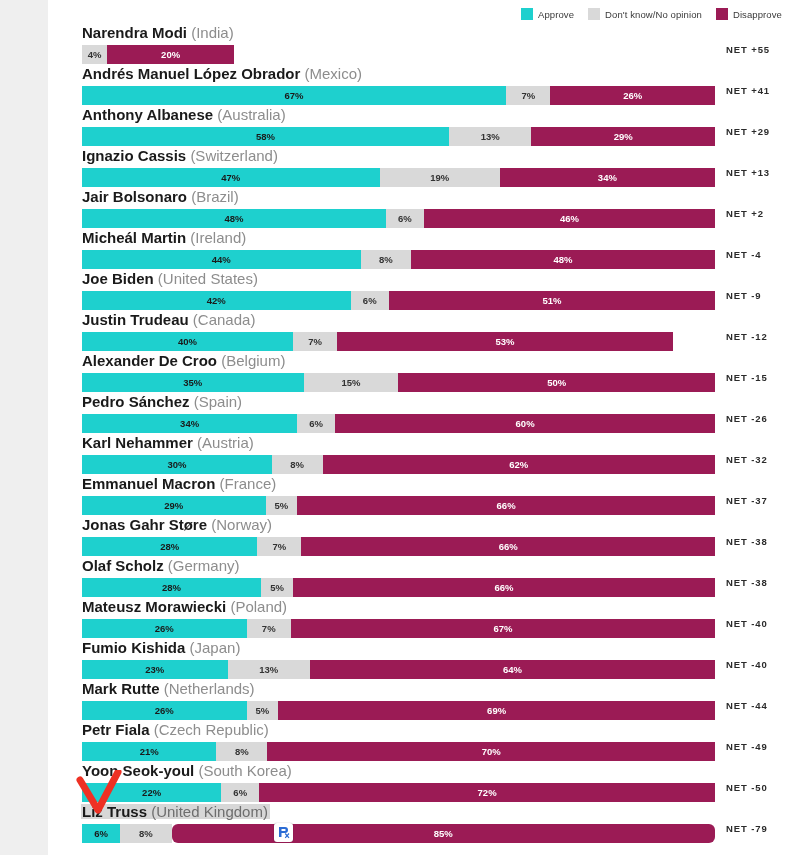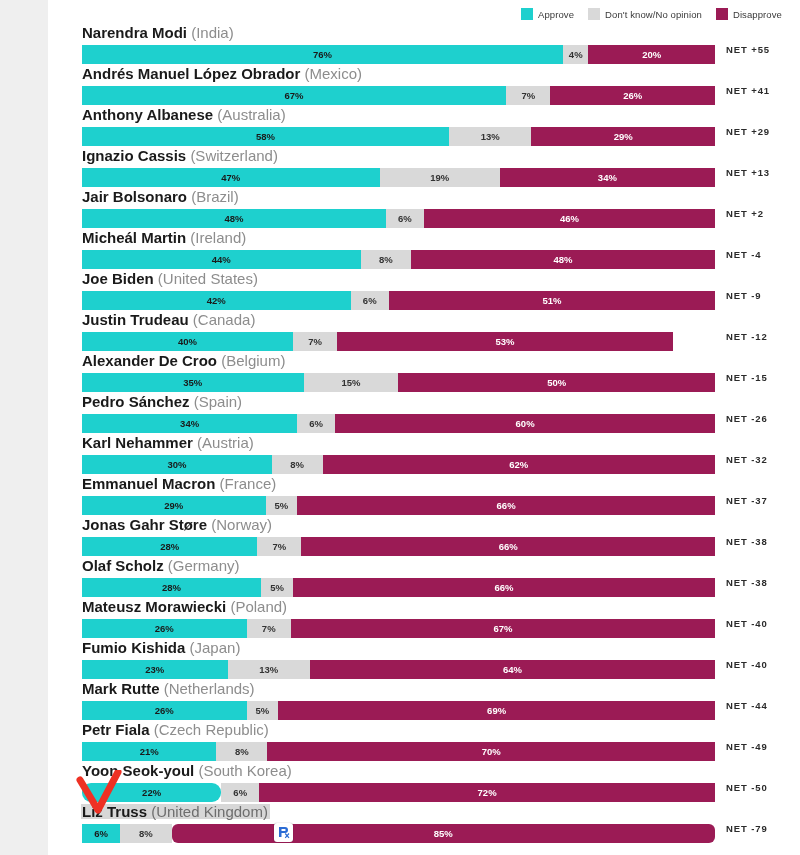--- a/index.html
+++ b/index.html
@@ -157,21 +157,20 @@
         <span class="legend-label">Don't know/No opinion</span>
       </div>
       <div class="legend-item">
         <span class="legend-swatch" style="background: rgb(155, 27, 85);"></span>
         <span class="legend-label">Disapprove</span>
       </div>
     </div>
 
   <div id="rows">
       <div class="row"><div class="row-name"><span>Narendra Modi</span> <span class="country">(India)</span></div><div class="bar-wrap">
-          <div class="seg approve" style="width: 481.08px;">76%</div>
           <div class="seg dk" style="width: 25.32px;">4%</div>
           <div class="seg disapprove" style="width: 126.6px;">20%</div>
         </div><div class="net">NET +55</div></div>
       <div class="row"><div class="row-name"><span>Andrés Manuel López Obrador</span> <span class="country">(Mexico)</span></div><div class="bar-wrap">
           <div class="seg approve" style="width: 424.11px;">67%</div>
           <div class="seg dk" style="width: 44.31px;">7%</div>
           <div class="seg disapprove" style="width: 164.58px;">26%</div>
         </div><div class="net">NET +41</div></div>
       <div class="row"><div class="row-name"><span>Anthony Albanese</span> <span class="country">(Australia)</span></div><div class="bar-wrap">
           <div class="seg approve" style="width: 367.14px;">58%</div>
@@ -247,21 +246,21 @@
           <div class="seg approve" style="width: 164.58px;">26%</div>
           <div class="seg dk" style="width: 31.65px;">5%</div>
           <div class="seg disapprove" style="width: 436.77px;">69%</div>
         </div><div class="net">NET -44</div></div>
       <div class="row"><div class="row-name"><span>Petr Fiala</span> <span class="country">(Czech Republic)</span></div><div class="bar-wrap">
           <div class="seg approve" style="width: 134.273px;">21%</div>
           <div class="seg dk" style="width: 51.1515px;">8%</div>
           <div class="seg disapprove" style="width: 447.576px;">70%</div>
         </div><div class="net">NET -49</div></div>
       <div class="row"><div class="row-name"><span>Yoon Seok-youl</span> <span class="country">(South Korea)</span></div><div class="bar-wrap">
-          <div class="seg approve" style="width: 139.26px; border-radius: 9px;">22%</div>
+          <div class="seg approve" style="width: 139.26px;">22%</div>
           <div class="seg dk" style="width: 37.98px;">6%</div>
           <div class="seg disapprove" style="width: 455.76px;">72%</div>
         </div><div class="net">NET -50</div></div>
       <div class="row"><div class="row-name selected"><span>Liz Truss</span> <span class="country">(United Kingdom)</span></div><div class="bar-wrap">
           <div class="seg approve" style="width: 38.3636px;">6%</div>
           <div class="seg dk" style="width: 51.1515px;">8%</div>
           <div class="seg disapprove" style="width: 543.485px; border-radius: 6px;">85%</div>
         </div><div class="net">NET -79</div></div>
     </div>
 

